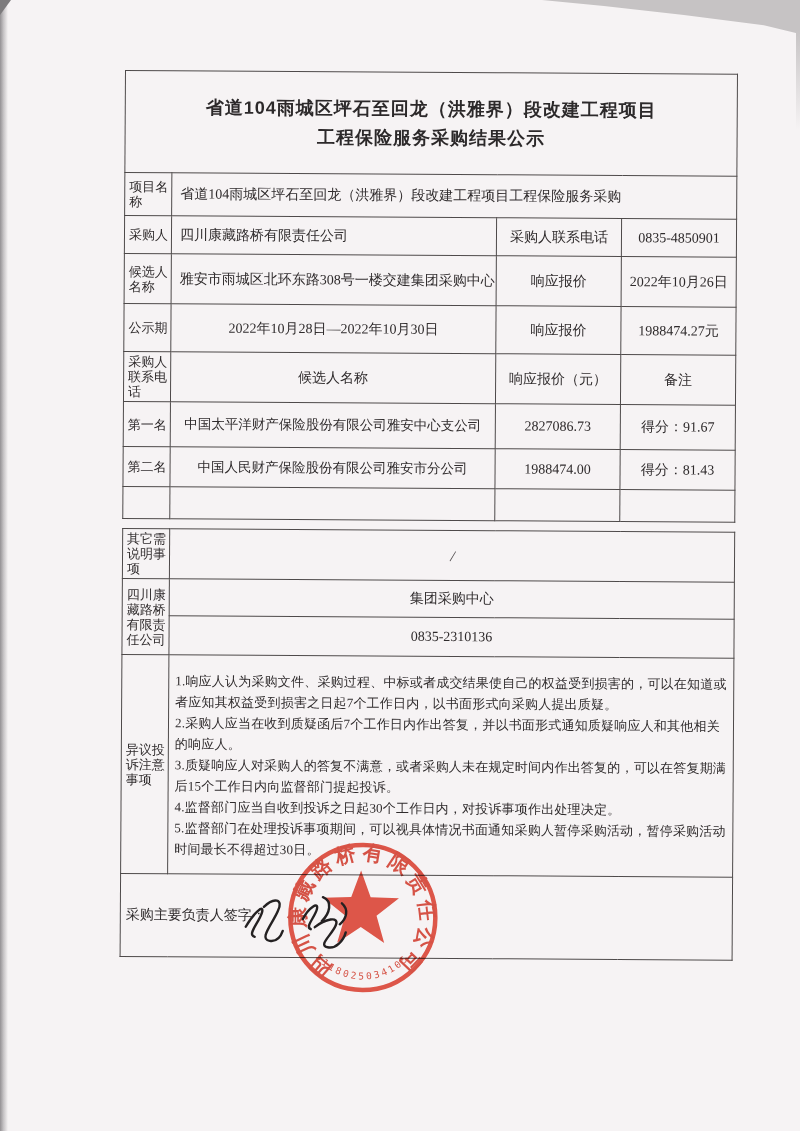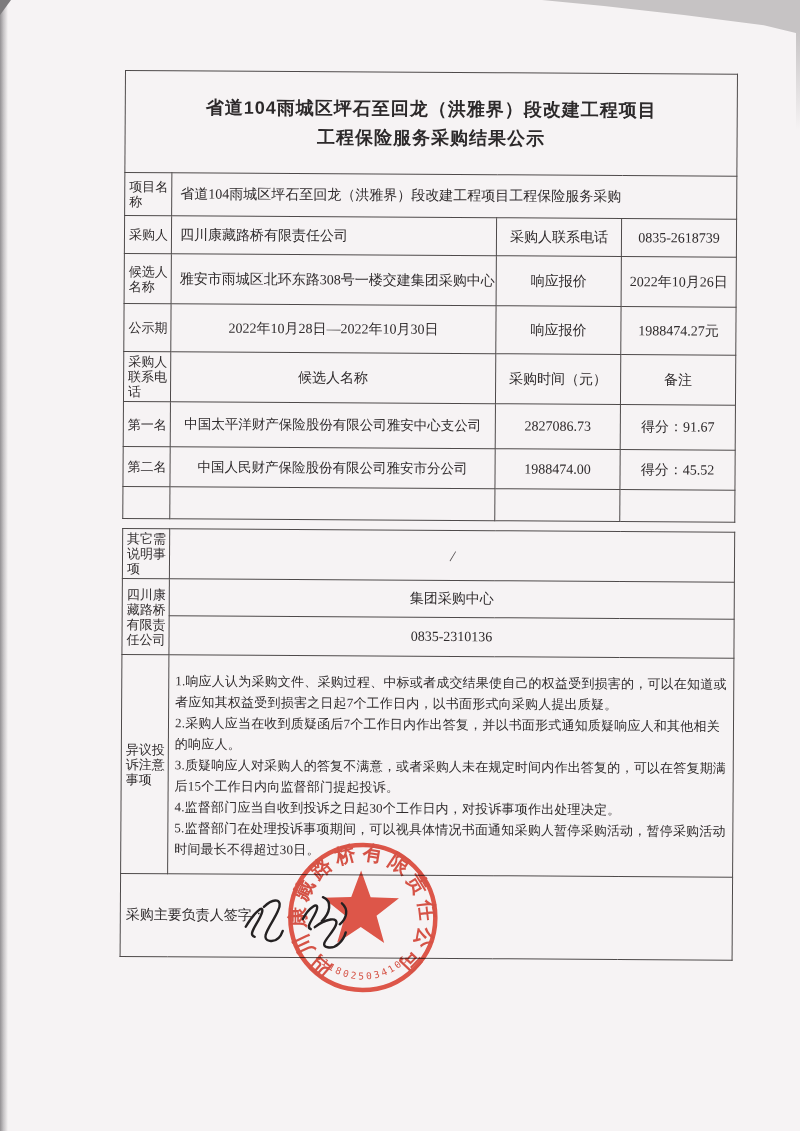--- a/index.html
+++ b/index.html
@@ -67,51 +67,51 @@
       </td>
     </tr>
     <tr style="height:43px">
       <td class="lbl">项目名称</td>
       <td colspan="3" class="vleft">省道104雨城区坪石至回龙（洪雅界）段改建工程项目工程保险服务采购</td>
     </tr>
     <tr style="height:38px">
       <td class="lbl">采购人</td>
       <td class="vleft">四川康藏路桥有限责任公司</td>
       <td class="ctr">采购人联系电话</td>
-      <td class="ctr">0835-2618739</td>
+      <td class="ctr">0835-4850901</td>
     </tr>
     <tr style="height:50px">
       <td class="lbl">候选人名称</td>
       <td class="vleft">雅安市雨城区北环东路308号一楼交建集团采购中心</td>
       <td class="ctr">响应报价</td>
       <td class="ctr">2022年10月26日</td>
     </tr>
     <tr style="height:48px">
       <td class="lbl">公示期</td>
       <td class="ctr">2022年10月28日—2022年10月30日</td>
       <td class="ctr">响应报价</td>
       <td class="ctr">1988474.27元</td>
     </tr>
     <tr style="height:37px">
       <td class="lbl">采购人联系电话</td>
       <td class="ctr">候选人名称</td>
-      <td class="ctr">采购时间（元）</td>
+      <td class="ctr">响应报价（元）</td>
       <td class="ctr">备注</td>
     </tr>
     <tr style="height:45px">
       <td class="lbl">第一名</td>
       <td class="name">中国太平洋财产保险股份有限公司雅安中心支公司</td>
       <td class="ctr">2827086.73</td>
       <td class="ctr">得分：91.67</td>
     </tr>
     <tr style="height:40px">
       <td class="lbl">第二名</td>
       <td class="name">中国人民财产保险股份有限公司雅安市分公司</td>
       <td class="ctr">1988474.00</td>
-      <td class="ctr">得分：45.52</td>
+      <td class="ctr">得分：81.43</td>
     </tr>
     <tr style="height:32px">
       <td class="lbl"></td>
       <td class="name"></td>
       <td class="ctr"></td>
       <td class="ctr"></td>
     </tr>
   </tbody>
     </table>
 

